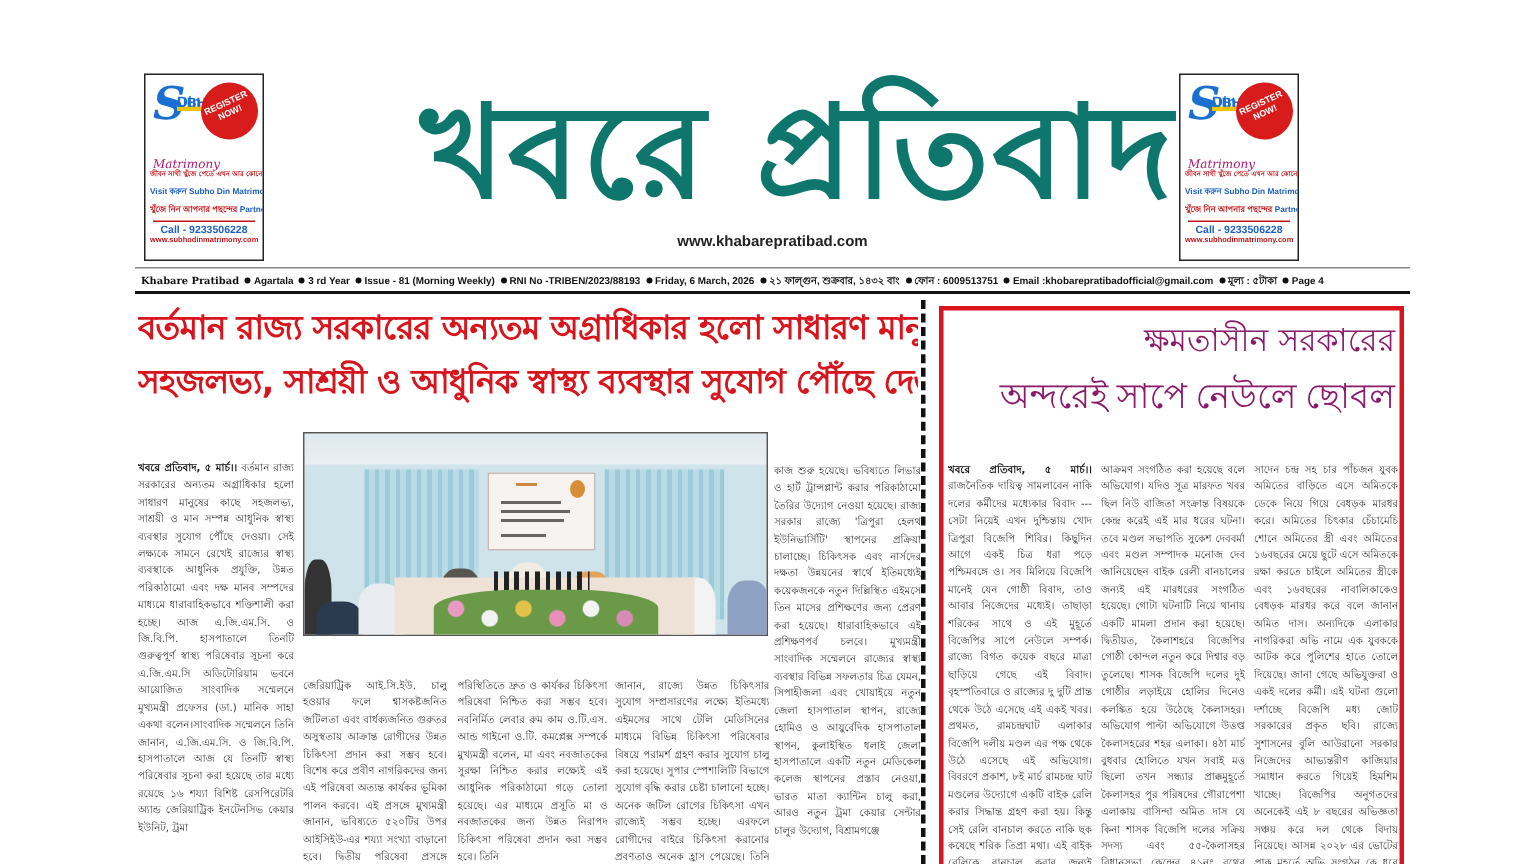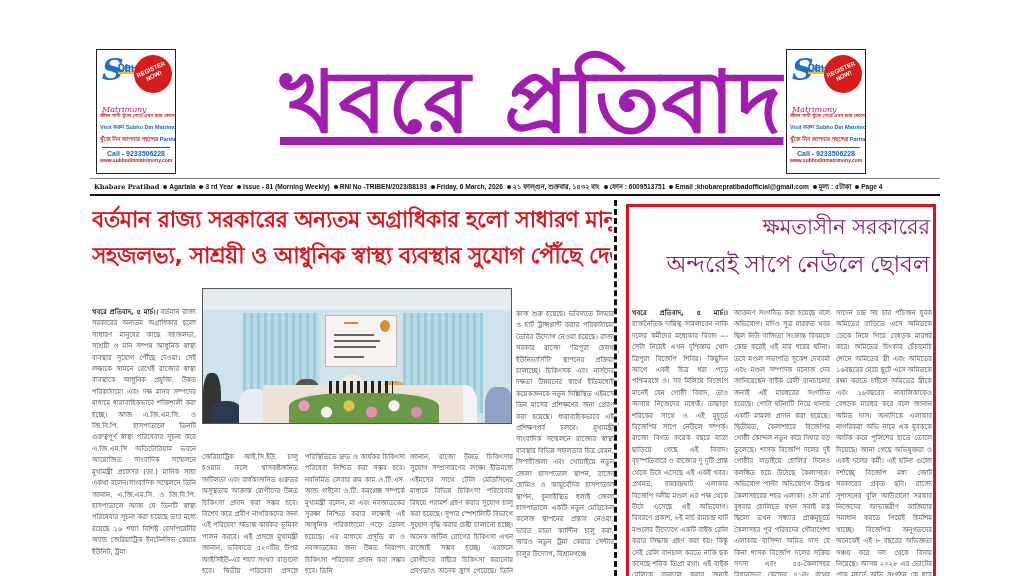--- a/index.html
+++ b/index.html
@@ -22,21 +22,21 @@
   .ad-line1 { font: bold 4.5px "DejaVu Sans", sans-serif; color: #c0161a; text-align: center; white-space: nowrap; margin-top: 2px; }
   .ad-line2 { font: bold 5.5px "Liberation Sans", sans-serif; color: #1d5fc7; text-align: center; white-space: nowrap; margin-top: 4px; }
   .ad-line3 { font: bold 5.5px "Liberation Sans", sans-serif; color: #c0161a; text-align: center; white-space: nowrap; margin-top: 4px; }
   .ad-line3 span { color: #1d5fc7; }
   .ad-rule { height: 1px; background: #c0161a; margin: 3px 2px 2px; }
   .ad-call { font: bold 7px "Liberation Sans", sans-serif; color: #1d5fc7; text-align: center; white-space: nowrap; }
   .ad-web { font: bold 5px "Liberation Sans", sans-serif; color: #c0161a; text-align: center; white-space: nowrap; }
 
   
   .masthead { position: absolute; left: 280px; top: 52px; width: 470px; text-align: center; }
-  .masthead-title { font: bold 86px "DejaVu Serif", serif; color: #a21caf; letter-spacing: 2px; line-height: 100px; white-space: nowrap; text-decoration: underline; }
+  .masthead-title { font: bold 86px "DejaVu Serif", serif; color: #0f766e; letter-spacing: 2px; line-height: 100px; white-space: nowrap; }
   .masthead-url { font: bold 10px "Liberation Sans", sans-serif; color: #222; margin-top: 4px; }
 
   
   .info-rule-top { position: absolute; left: 90px; top: 178px; width: 850px; height: 1px; background: #888; }
   .info-strip { position: absolute; left: 94px; top: 181px; width: 846px; font: bold 6.6px "Liberation Sans", sans-serif; color: #111; white-space: nowrap; overflow: hidden; }
   .info-strip .brand { font-family: "DejaVu Serif", serif; font-weight: bold; text-align: right; }
   .info-strip .dot { display: inline-block; width: 4px; height: 4px; border-radius: 50%; background: #111; margin: 0 2px; vertical-align: middle; }
   .info-rule-bottom { position: absolute; left: 90px; top: 194px; width: 850px; height: 2px; background: #111; }
 
   
@@ -93,20 +93,21 @@
     <div class="ad-line1">জীবন সাথী খুঁজে পেতে এখন আর কোনো চাপ নয়</div>
     <div class="ad-line2">Visit করুন Subho Din Matrimony</div>
     <div class="ad-line3"><span style="color:#c0161a">খুঁজে নিন আপনার পছন্দের </span><span>Partner</span></div>
     <div class="ad-rule"></div>
     <div class="ad-call">Call - 9233506228</div>
     <div class="ad-web">www.subhodinmatrimony.com</div>
   </div>
 
   <div class="masthead">
     <div class="masthead-title">খবরে প্রতিবাদ</div>
+    <div class="masthead-url">www.khabarepratibad.com</div>
   </div>
 
   <div class="ad ad-right">
     <div class="ad-top">
       <div class="ad-logo">
         <span class="s">S</span>
         <span class="ubho">UBHO</span>
         <span class="din">Din</span>
         <span class="matri">Matrimony</span>
       </div>

